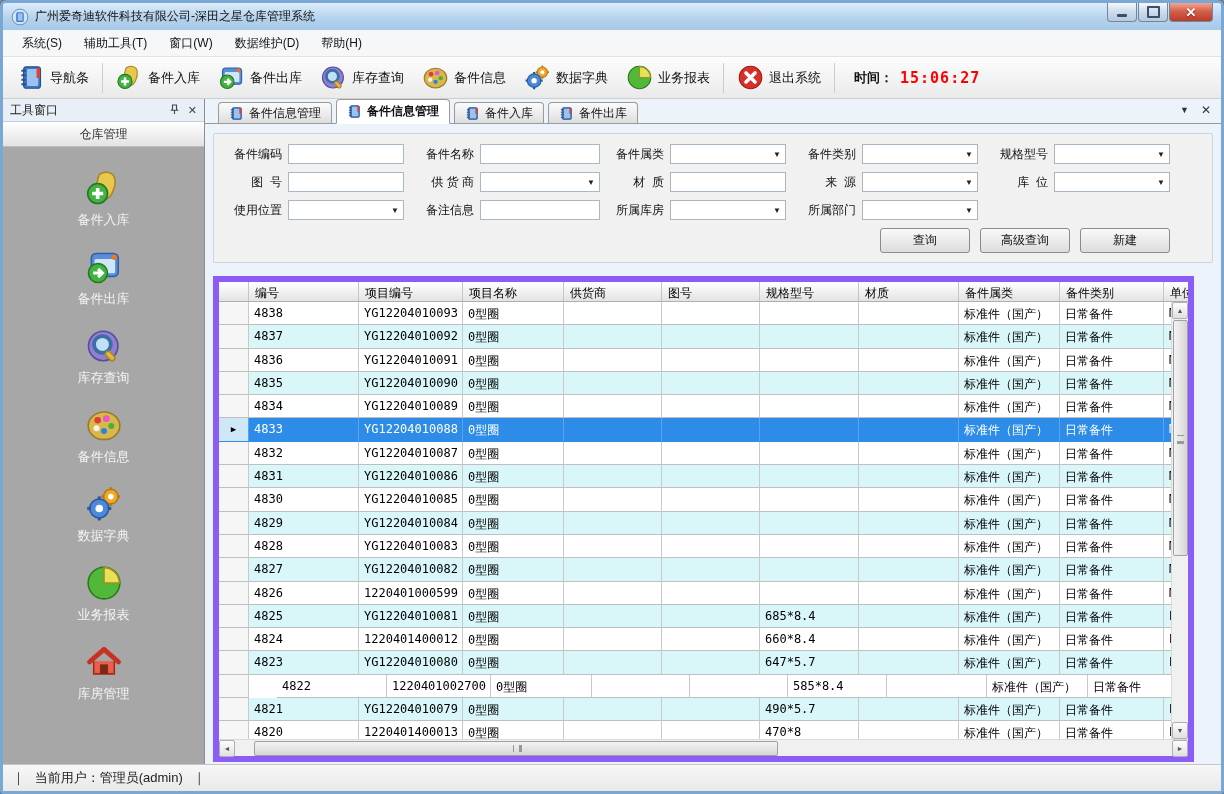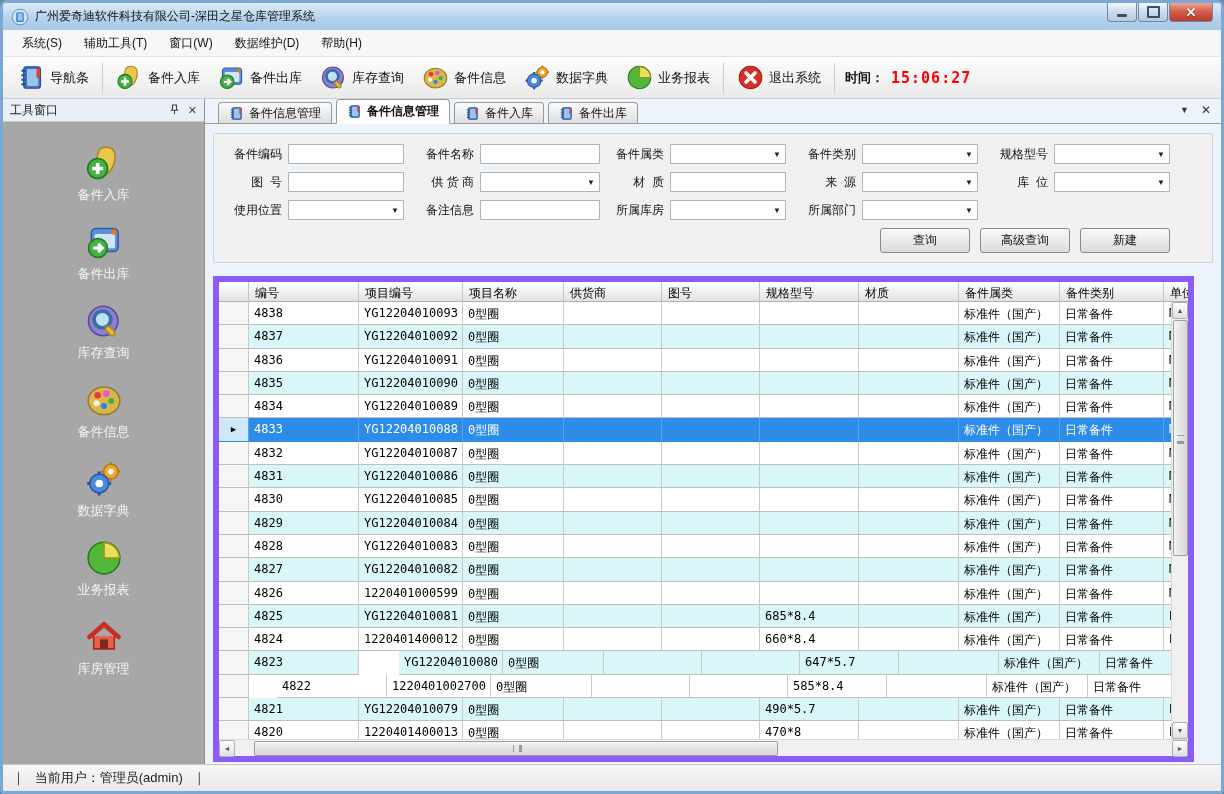--- a/index.html
+++ b/index.html
@@ -23,21 +23,21 @@
   .menubar{height:26px;flex:none;background:#f6f7f8;border-bottom:1px solid #e2e2e2;
     display:flex;align-items:center;padding-left:8px;}
   .menu-item{padding:4px 11px;color:#111;cursor:default;}
   
   .toolbar{height:41px;flex:none;background:linear-gradient(#fdfdfd,#eaeaea);
     border-bottom:1px solid #cfcfcf;display:flex;align-items:center;padding:0 6px;}
   .tb-item{display:flex;align-items:center;gap:5px;padding:3px 9px;font-size:13px;color:#111;border-radius:3px;}
   .tb-icon{width:27px;height:27px;display:inline-block;}
   .tb-icon svg{width:27px;height:27px;display:block;}
   .tb-sep{width:1px;height:30px;background:#cccccc;margin:0 4px;flex:none;}
-  .tb-time{display:flex;align-items:center;gap:7px;margin-left:6px;font-size:13px;font-weight:bold;color:#111;}
+  .tb-time{display:flex;align-items:center;gap:7px;margin-left:15px;font-size:13px;font-weight:bold;color:#111;}
   .tb-time-value{color:#ff0000;font-family:"DejaVu Sans Mono",monospace;font-size:15px;font-weight:bold;letter-spacing:1px;}
   
   .body{flex:1;display:flex;min-height:0;}
   
   .sidebar{width:201px;flex:none;background:#a7a7a7;border-right:1px solid #8f8f8f;display:flex;flex-direction:column;}
   .sb-header{height:22px;flex:none;background:#e9eff7;border-bottom:1px solid #c5cdd8;
     display:flex;align-items:center;padding:0 7px;color:#222;}
   .sb-header-title{flex:1;}
   .sb-header-btn{margin-left:8px;color:#444;font-size:11px;}
   .sb-group{height:24px;flex:none;background:linear-gradient(#ffffff,#e2e2e2);border-bottom:1px solid #bdbdbd;
@@ -276,20 +276,21 @@
     <div class="sidebar">
       <div class="sb-header">
         <span class="sb-header-title">工具窗口</span>
         <span class="sb-header-btn">
           <svg width="11" height="11" viewBox="0 0 11 11">
               <path d="M3.5 1h4v4l1 1.2H2.5L3.5 5zM5.5 6.4V10" stroke="#444" stroke-width="1.1" fill="none"></path>
             </svg>
         </span>
         <span class="sb-header-btn">✕</span>
       </div>
+      <div class="sb-group">仓库管理</div>
       <div class="sb-items">
           <div class="sb-item">
             <span class="sb-item-icon">
               <svg viewBox="0 0 24 24">
                 <path d="M9 3.5c3.5-2.8 9-1.5 9.8 2.5.9 5-2.2 13.5-7 13.3-4.2-.2-6-3.3-5.1-7.2.8-3 1.3-6 2.3-8.6z" fill="#e8c84a" stroke="#a8862a"></path>
                 <circle cx="8" cy="15.5" r="6.3" fill="#45b043" stroke="#1f7a1f"></circle>
                 <path d="M8 12v7M4.5 15.5h7" stroke="#fff" stroke-width="2.3"></path>
               </svg>
             </span>
             <span class="sb-item-label">备件入库</span>
@@ -711,21 +712,21 @@
                   <div class="td" style="width: 98px;"></div>
                   <div class="td" style="width: 99px;">660*8.4</div>
                   <div class="td" style="width: 100px;"></div>
                   <div class="td" style="width: 101px;">标准件（国产）</div>
                   <div class="td" style="width: 104px;">日常备件</div>
                   <div class="td" style="width: 40px;">PC</div>
                 </div>
                 <div class="trow alt">
                   <div class="td td-sel"></div>
                   <div class="td" style="width: 110px;">4823</div>
-                  <div class="td" style="width: 104px; margin-left: 40px;">YG12204010080</div>
+                  <div class="td" style="width: 104px;">YG12204010080</div>
                   <div class="td" style="width: 101px;">0型圈</div>
                   <div class="td" style="width: 98px;"></div>
                   <div class="td" style="width: 98px;"></div>
                   <div class="td" style="width: 99px;">647*5.7</div>
                   <div class="td" style="width: 100px;"></div>
                   <div class="td" style="width: 101px;">标准件（国产）</div>
                   <div class="td" style="width: 104px;">日常备件</div>
                   <div class="td" style="width: 40px;">PC</div>
                 </div>
                 <div class="trow">

